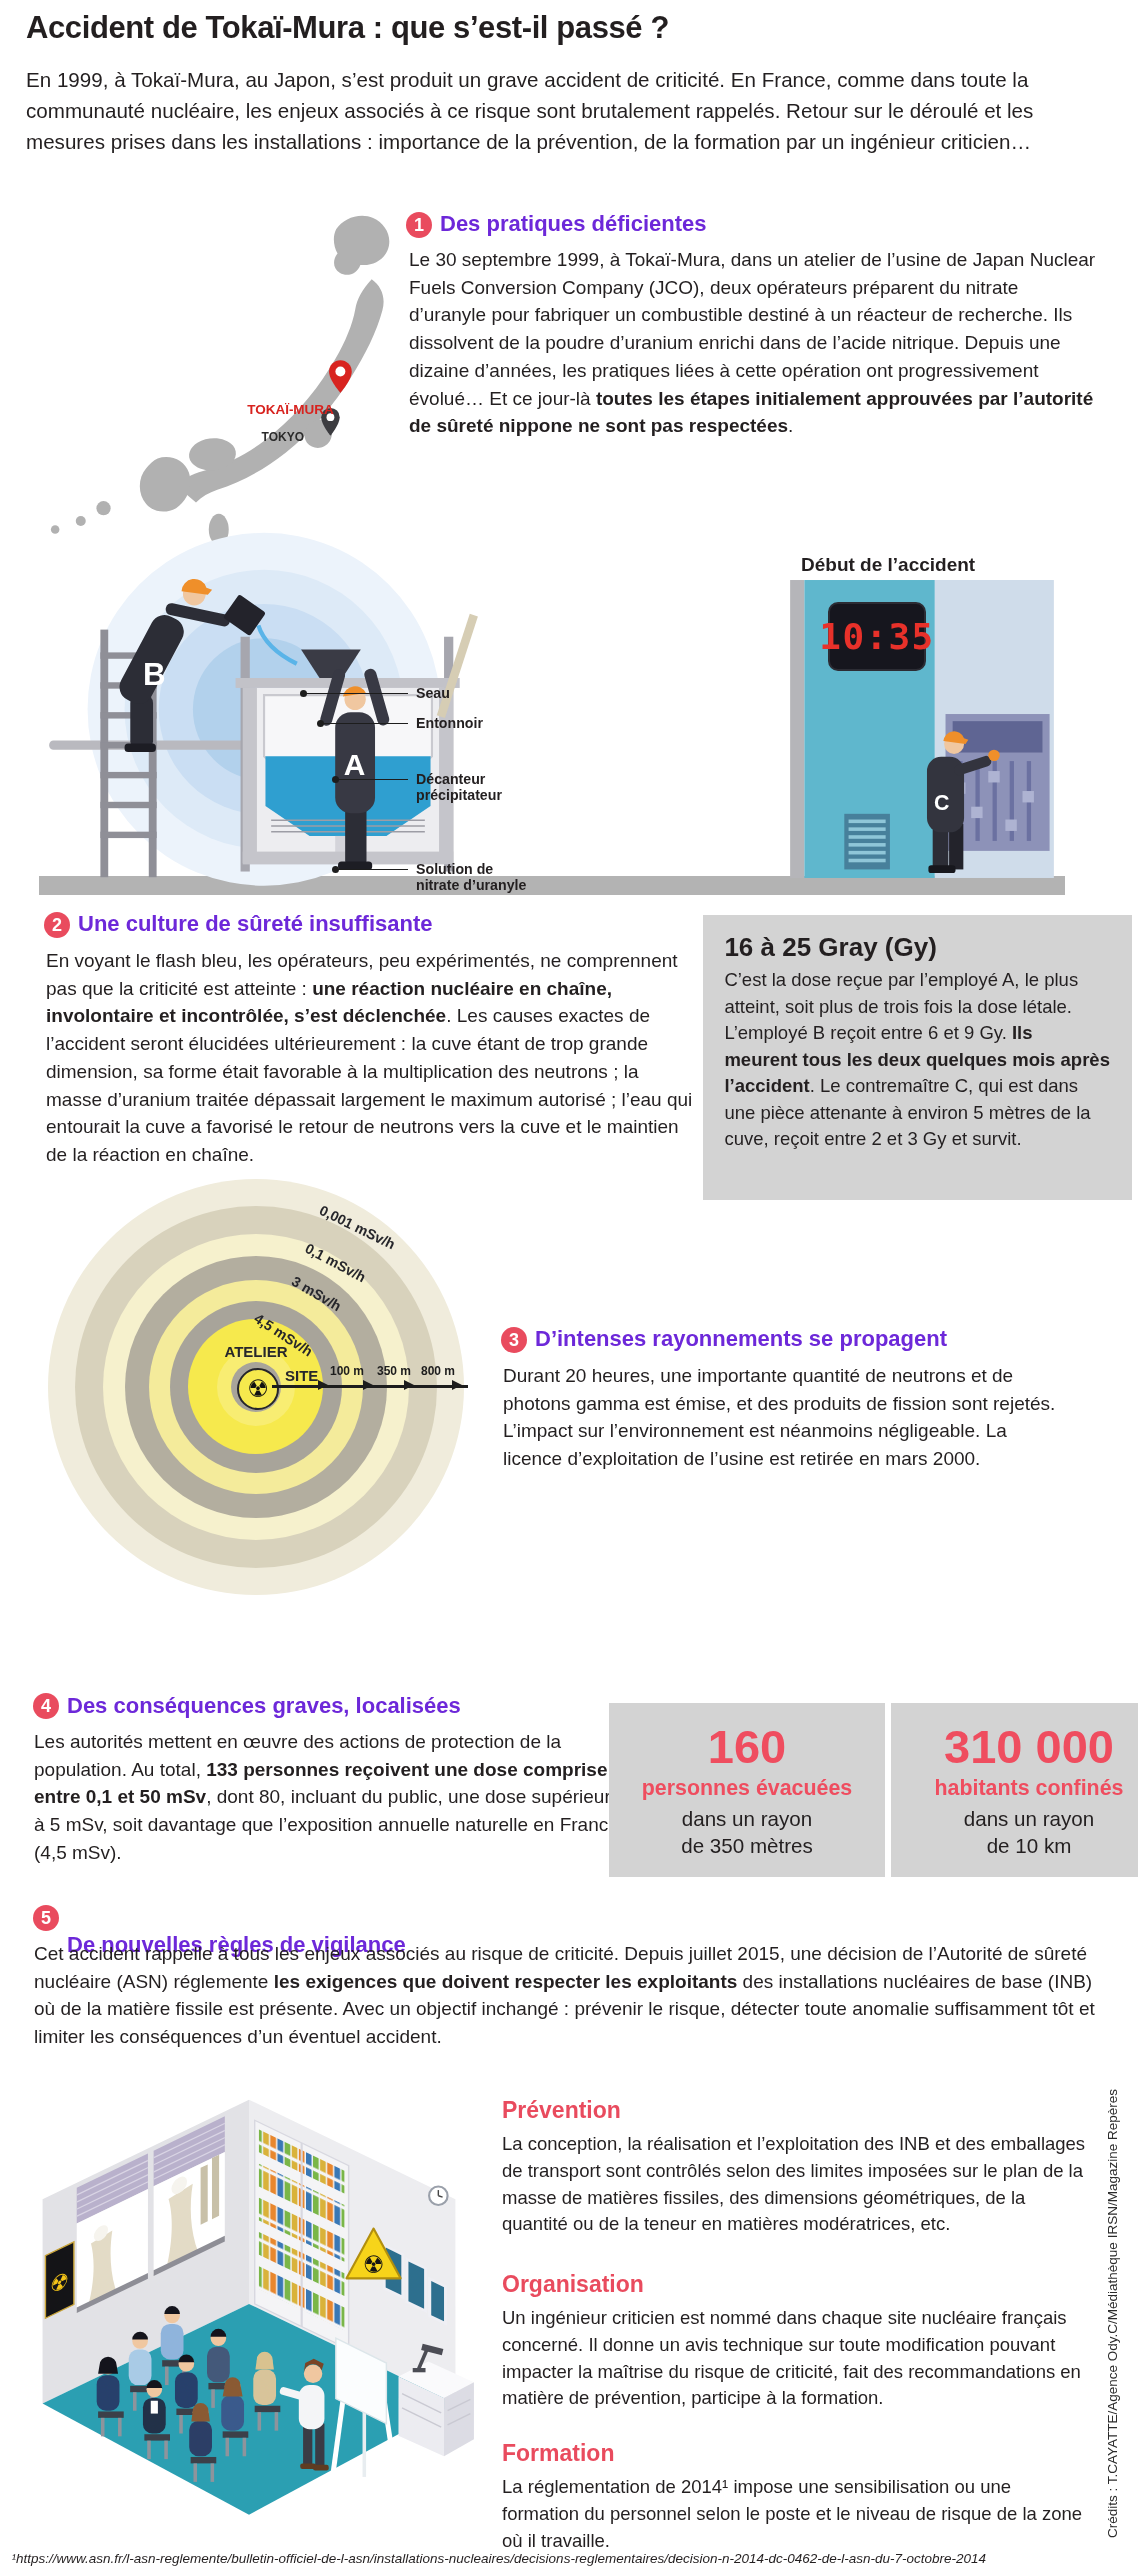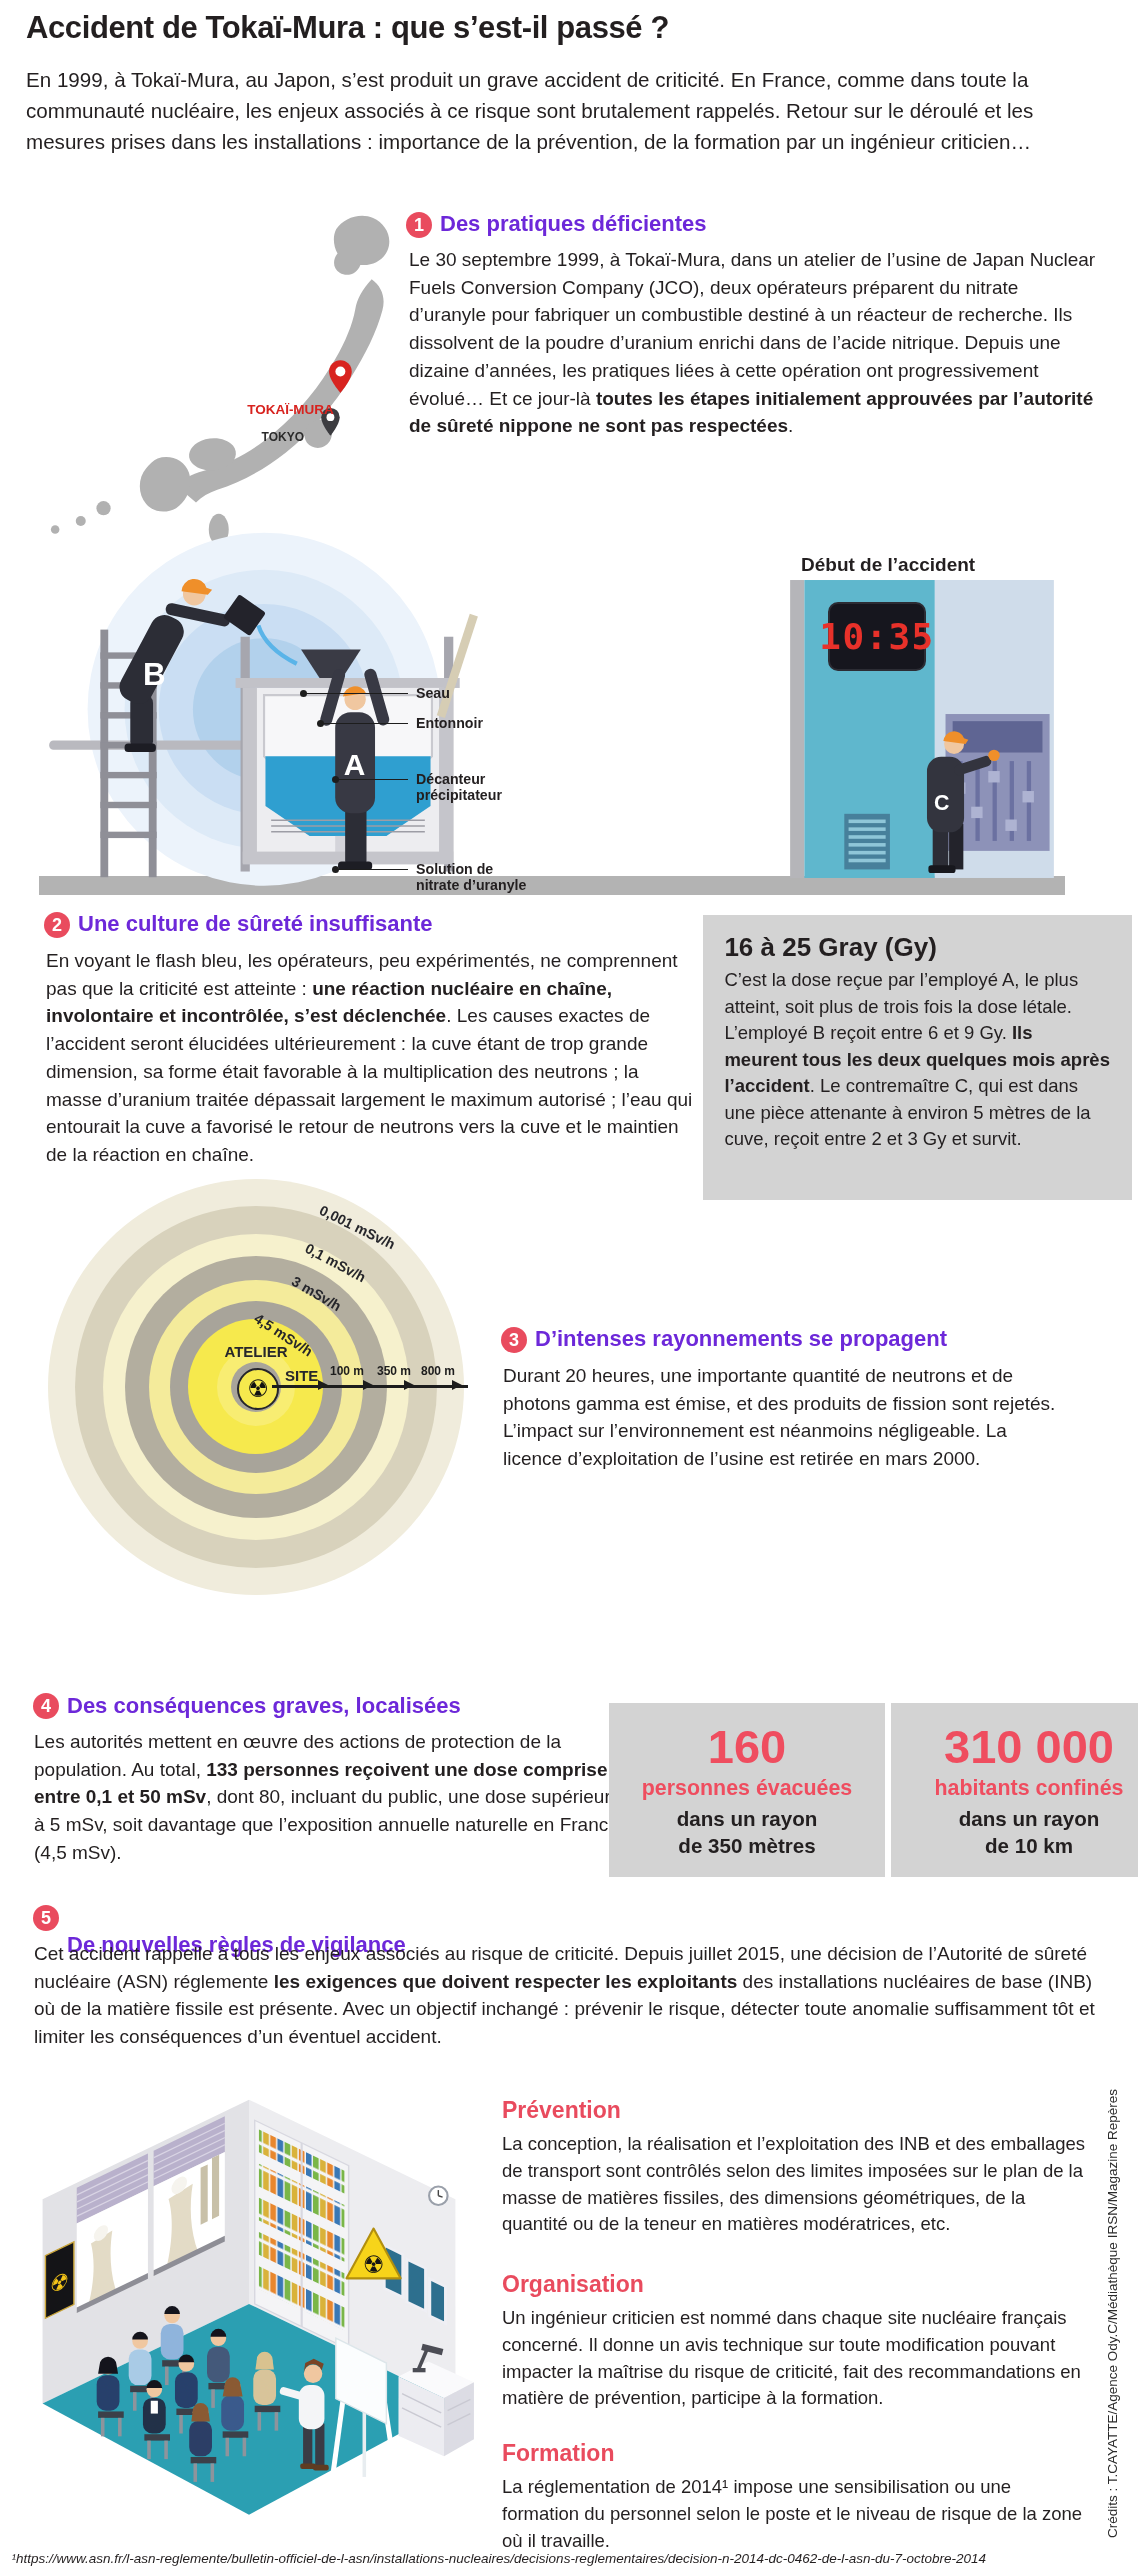--- a/index.html
+++ b/index.html
@@ -22,21 +22,21 @@
   .dose-body{font-size:18.5px;line-height:1.43;}
   .ring{border-radius:50%;}
   .ring-label{font-size:14.2px;font-weight:700;color:#26262b;white-space:nowrap;transform-origin:left top;}
   .diagram-word{font-size:15px;font-weight:700;color:#26262b;}
   .dist-label{font-size:12px;font-weight:700;color:#1d1d1d;text-align:center;}
   .arrow-head{width:0;height:0;border-left:10.7px solid #1d1d1d;border-top:5.7px solid transparent;border-bottom:5.7px solid transparent;}
   .caption{font-size:17px;font-weight:700;text-align:center;line-height:1.33;}
   .stat-box{width:276px;height:174px;background:#d3d3d3;text-align:center;}
   .stat-value{font-size:47px;font-weight:700;color:#ef4d5f;line-height:1;padding-top:20px;}
   .stat-label{font-size:21.4px;font-weight:700;color:#ef4d5f;margin-top:5.7px;}
-  .stat-sub{font-size:20.6px;font-weight:700;color:#231f20;line-height:1.3;margin-top:5.7px;}
+  .stat-sub{font-size:20.6px;font-weight:400;color:#231f20;line-height:1.3;margin-top:5.7px;}
   .measure-title{font-size:23px;font-weight:700;color:#e94b5e;}
   .measure-text{font-size:18.5px;line-height:1.45;}
   .clock{width:94px;height:65px;background:#16161e;border-radius:10px;border:2.1px solid #2c2c34;
          display:flex;align-items:center;justify-content:center;}
   .clock-digits{font-family:"DejaVu Sans Mono",monospace;font-size:36px;font-weight:700;color:#e8312a;letter-spacing:1.4px;}
   .clock-title{font-size:19px;font-weight:700;}
   .map-city-red{font-size:13.5px;font-weight:700;color:#d8231f;text-align:right;}
   .map-city-dark{font-size:12px;font-weight:700;color:#2b2b2b;text-align:right;}
   .trefoil-chip{border-radius:50%;background:#f6e94d;border:2.8px solid #26262b;display:flex;
                 align-items:center;justify-content:center;font-family:"DejaVu Sans",sans-serif;color:#111;}

